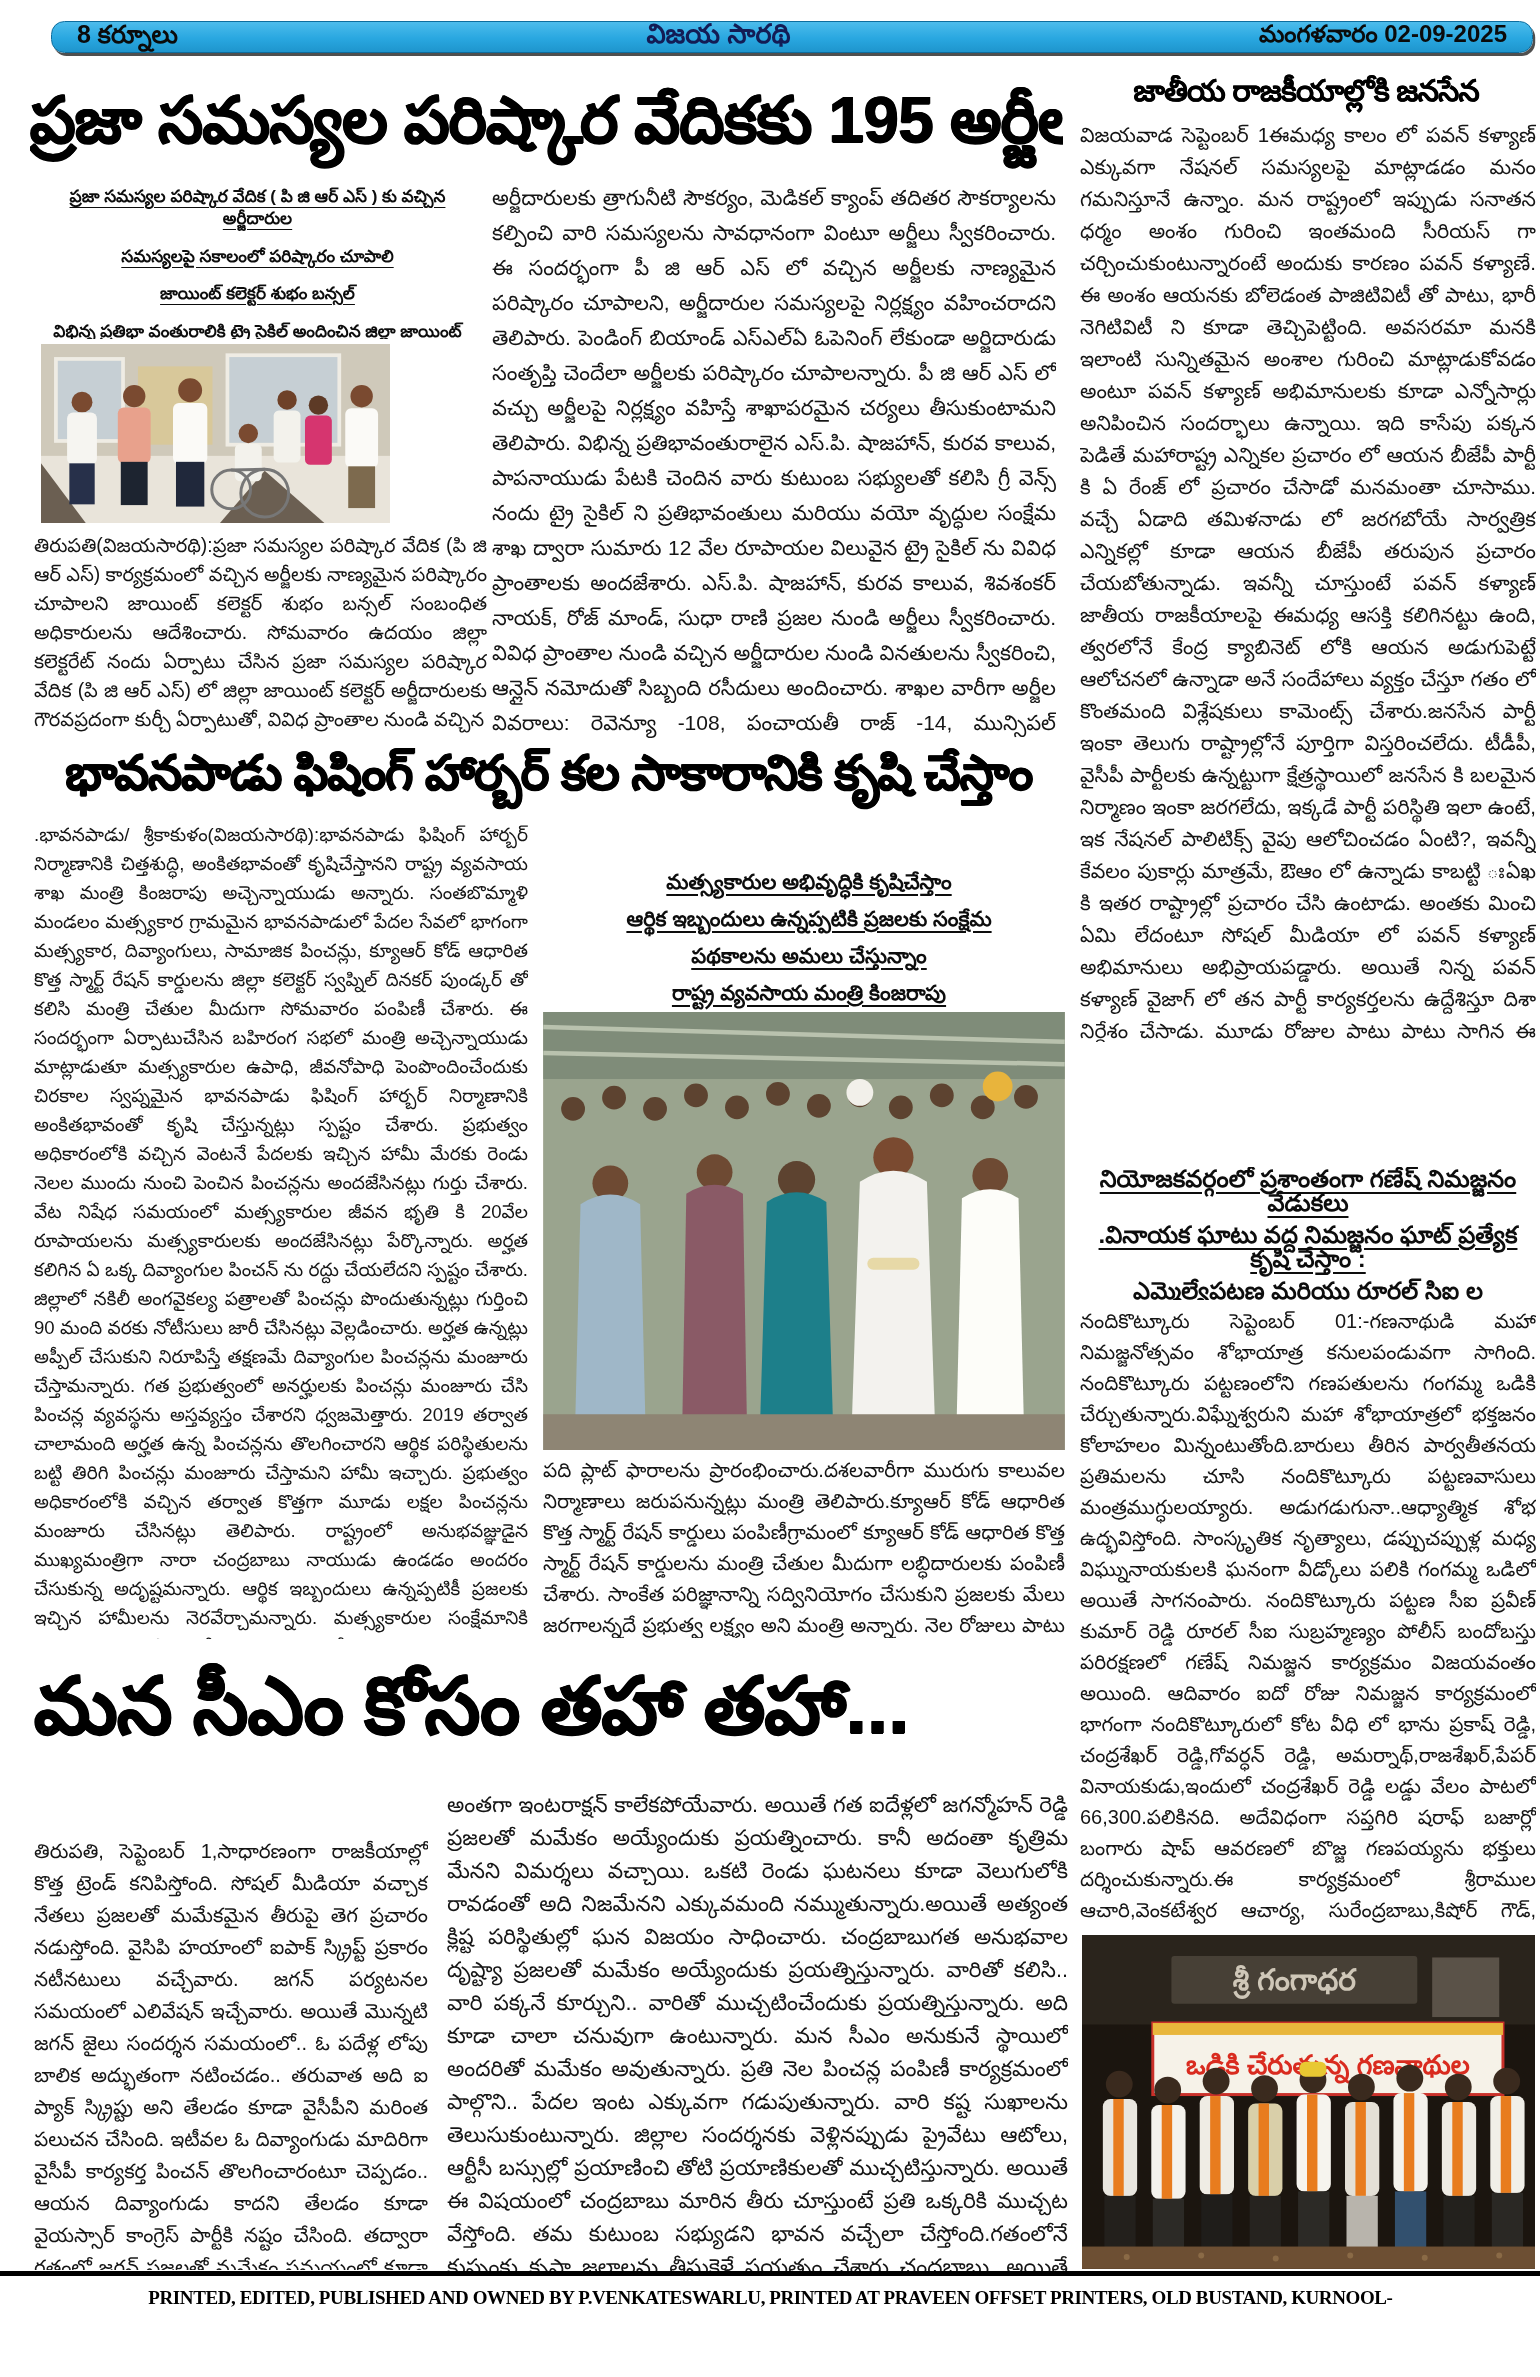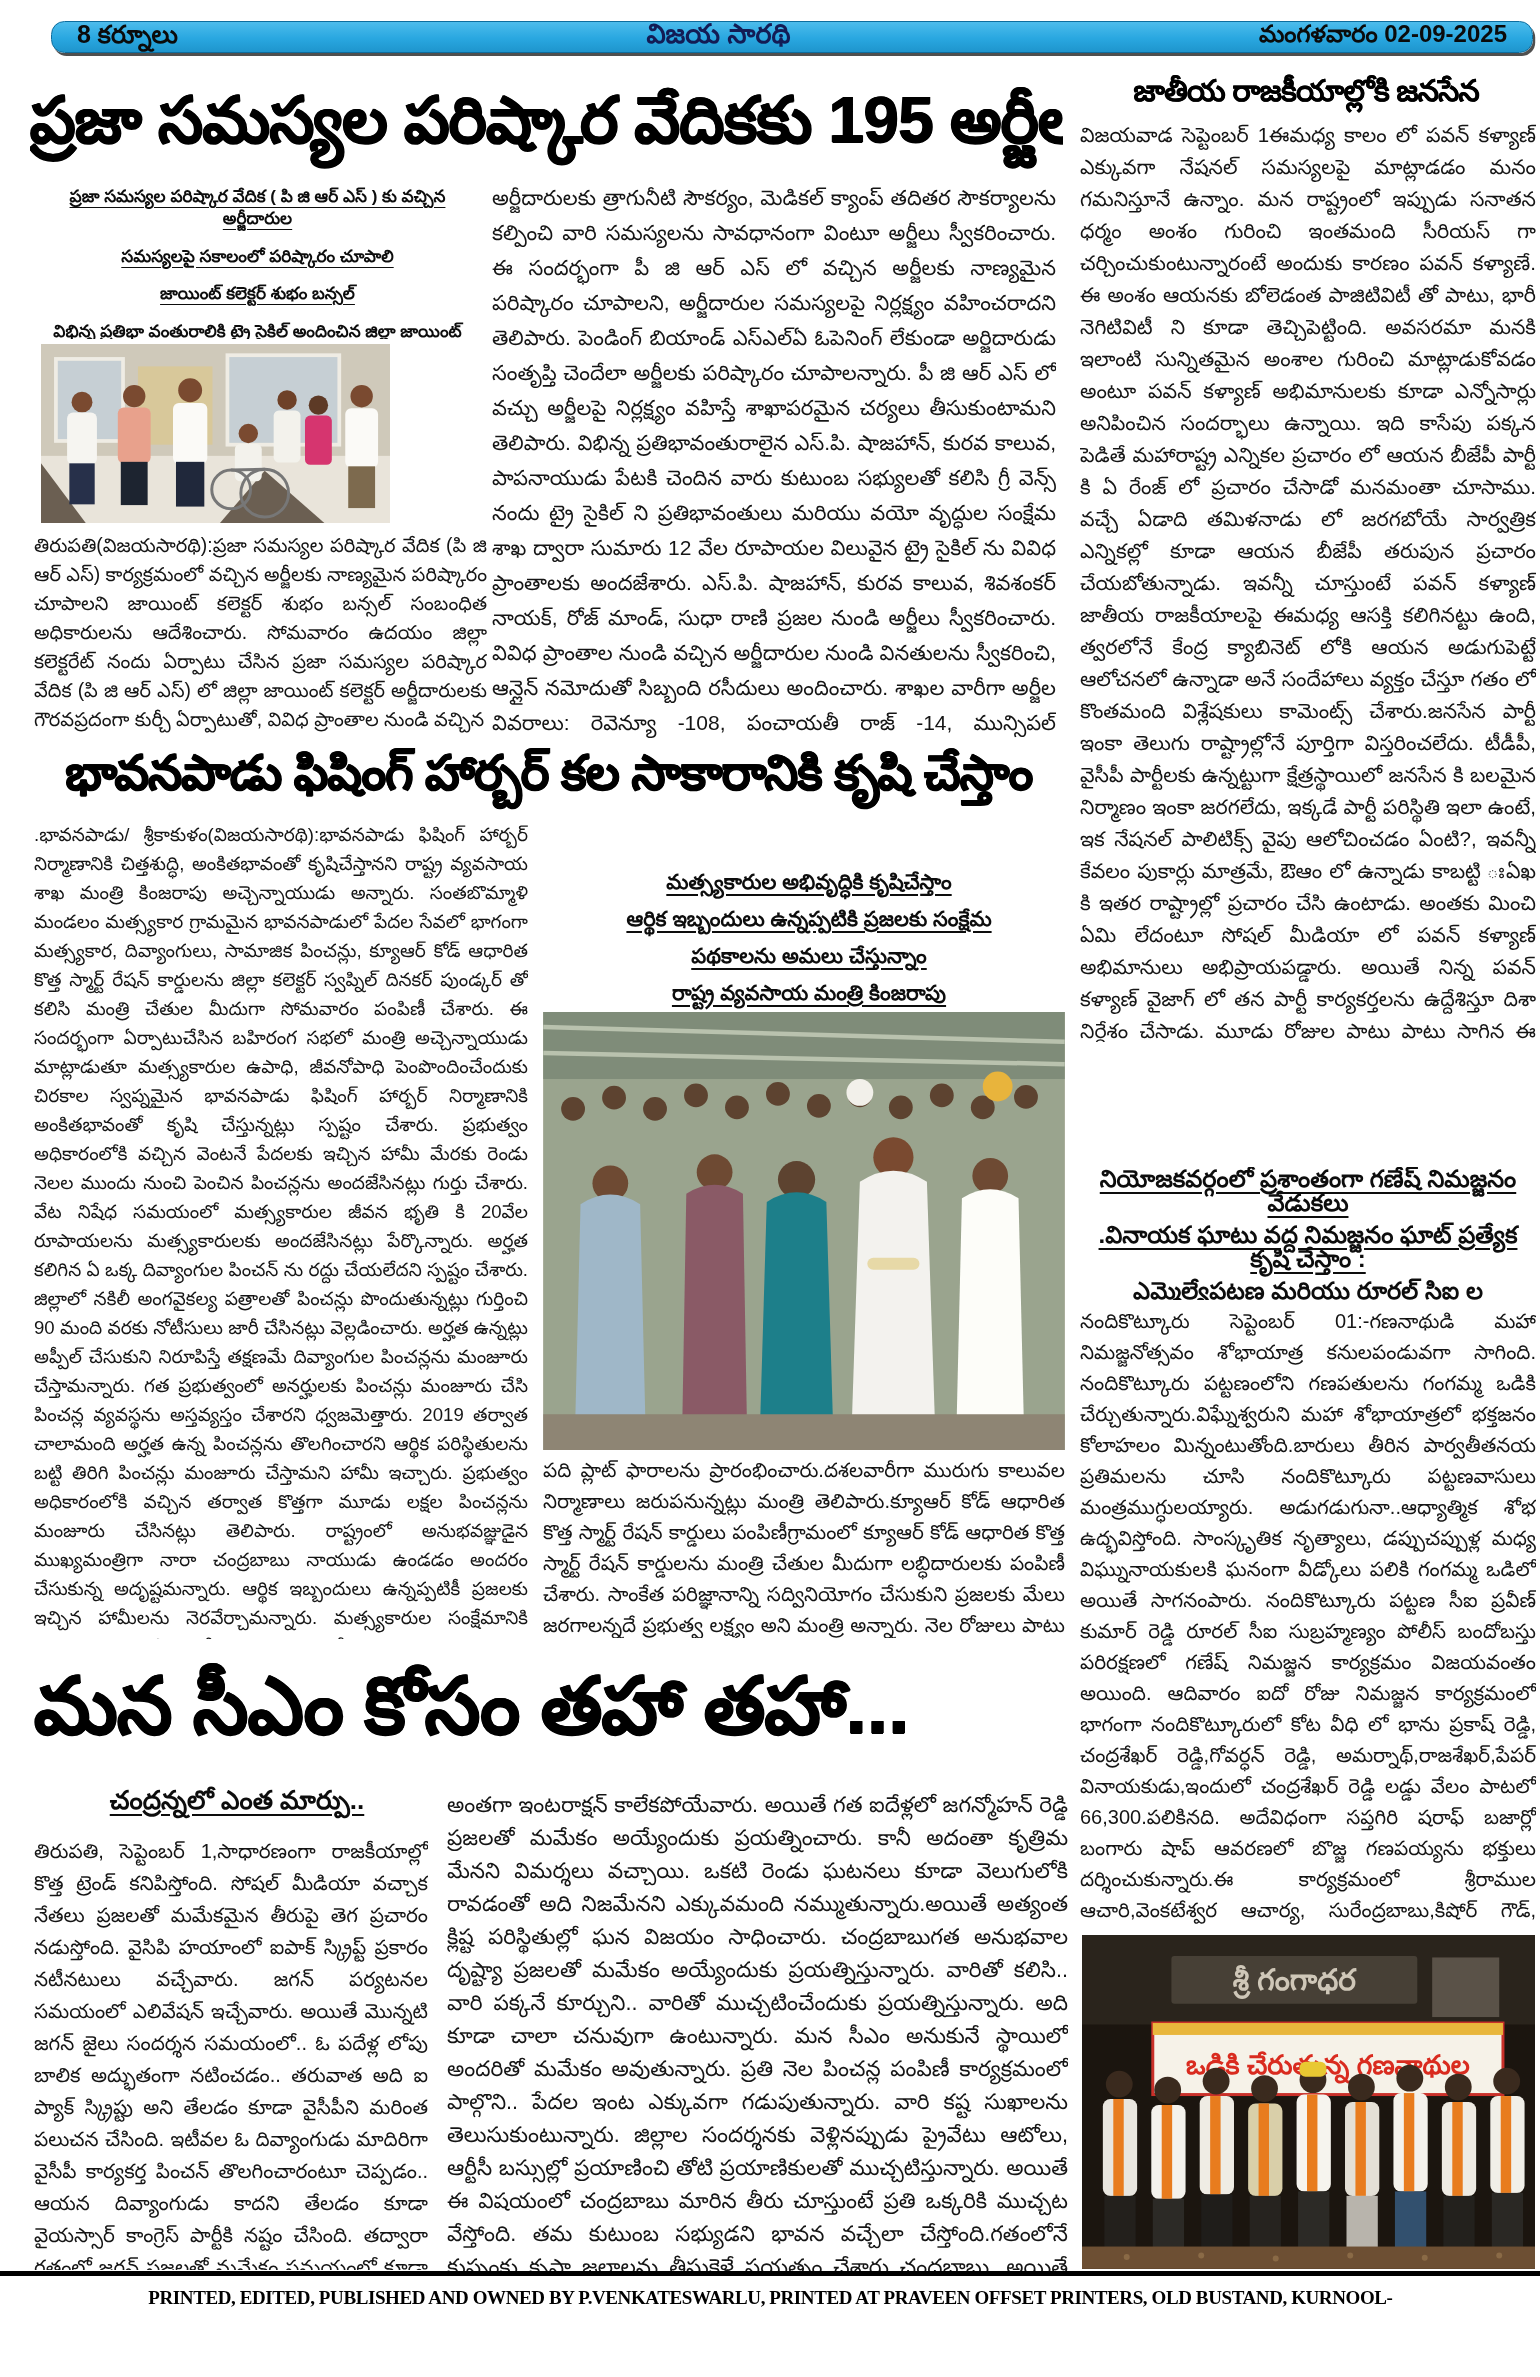--- a/index.html
+++ b/index.html
@@ -147,23 +147,20 @@
         <rect x="435" y="330" width="70" height="16" rx="8" fill="#e7d9a7"></rect>
       </g>
       <rect x="0" y="540" width="700" height="48" fill="#8e8574"></rect>
     </svg>
   </div>
 
   <div class="abs bt" style="left:543px;top:1455px;width:522px;height:183px;font-size:20px;line-height:31px;">పది ప్లాట్ ఫారాలను ప్రారంభించారు.దశలవారీగా మురుగు కాలువల నిర్మాణాలు జరుపనున్నట్లు మంత్రి తెలిపారు.క్యూఆర్ కోడ్ ఆధారిత కొత్త స్మార్ట్ రేషన్ కార్డులు పంపిణీగ్రామంలో క్యూఆర్ కోడ్ ఆధారిత కొత్త స్మార్ట్ రేషన్ కార్డులను మంత్రి చేతుల మీదుగా లబ్ధిదారులకు పంపిణీ చేశారు. సాంకేత  పరిజ్ఞానాన్ని సద్వినియోగం చేసుకుని ప్రజలకు మేలు జరగాలన్నదే ప్రభుత్వ లక్ష్యం అని మంత్రి అన్నారు. నెల రోజులు పాటు రేషన్ షాపును అందుబాటులో ఉంచుతామన్నారు. బియ్యం అవసరం లేనివారికి ప్రత్యామ్నాయంగా కావలసిన నిత్యవసర వస్తువులను తీసుకునే విధంగా చర్యలు చేపట్టామని తెలిపారు. ఈ కార్యక్రమంలో మాజీ ఎమ్మెల్సీ పీరు కట్ల విశ్వప్రసాద్, మాజీ పిఎసిఎస్ అధ్యక్షులు కింజరాపు హరిప్రసాద్ , జిల్లా ట్రైనీ సహాయ కలెక్టర్ దొనక పృథ్వీ రాజ్, జాయింట్ కలెక్టర్ ఫర్మాన్ అహ్మద్ ఖాన్, డిప్యూటీ పిడి ఎస్ .కిరణ్ కుమార్, జిల్లా మత్స్య శాఖ ఉ ప సంచాలకులు సత్యనారాయణ, జిల్లా పర్యాటక శాఖ అధికారి పి.నారాయణ రావు , ఆర్డిఓ ఎం. కృష్ణమూర్తి, ఎలక్ట్రికల్ ఏడి సిహెచ్ కృష్ణమూర్తి, వ్యవసాయ అధికారి అప్పారావు, ఆర్డబ్ల్యుఎస్ జే ఈ రామకృష్ణ మెరైన్ సబ్ ఇన్స్పెక్టర్ శ్రీనివాసరావు, తహసీల్దార్ హేమ సుందర్రావు, టెక్కలి జనసేన పార్టీ సమన్వయకర్త కణితి కిరణ్ కుమార్, లింగుడం కుమార్, తెదేపా నాయకులు వై తులసి దాస్, గోరకల అదినారాయణ, అద్ద రాజేష్,దానేష్ , పీ ఏ సీ ఎస్ వైర్మన్ కుచ్చెర్ల కాంతారావు, మాజీ పీ ఏ సి ఎస్ అధ్యక్షుడు అట్టడా రామ్ ప్రసాద్, జీర్ల భీమారావు తదితరులు, పాల్గొన్నారు.</div>
 
   <div class="abs display h-cm" style="left:34px;top:1643px;width:1036px;height:128px;">మన సీఎం కోసం తహా తహా...</div>
 
-  <div class="abs deck" style="left:45px;top:1783px;width:384px;height:43px;font-size:26px;line-height:34px;">
-    <span class="ln">చంద్రన్నలో ఎంత మార్పు..</span>
-  </div>
 
   <div class="abs bt" style="left:34px;top:1835px;width:394px;height:435px;font-size:20px;line-height:32px;">తిరుపతి, సెప్టెంబర్ 1,సాధారణంగా రాజకీయాల్లో కొత్త ట్రెండ్ కనిపిస్తోంది. సోషల్ మీడియా వచ్చాక నేతలు ప్రజలతో మమేకమైన తీరుపై తెగ ప్రచారం నడుస్తోంది. వైసిపి హయాంలో ఐపాక్ స్క్రిప్ట్ ప్రకారం నటీనటులు వచ్చేవారు. జగన్ పర్యటనల సమయంలో ఎలివేషన్ ఇచ్చేవారు. అయితే మొన్నటి జగన్ జైలు సందర్శన సమయంలో.. ఓ పదేళ్ల లోపు బాలిక అద్భుతంగా నటించడం.. తరువాత అది ఐ ప్యాక్ స్క్రిప్టు అని తేలడం కూడా వైసీపీని మరింత పలుచన చేసింది. ఇటీవల ఓ దివ్యాంగుడు మాదిరిగా వైసీపీ కార్యకర్త పించన్ తొలగించారంటూ చెప్పడం.. ఆయన దివ్యాంగుడు కాదని తేలడం కూడా వైయస్సార్ కాంగ్రెస్ పార్టీకి నష్టం చేసింది. తద్వారా గతంలో జగన్ ప్రజలతో మమేకం సమయంలో కూడా ఫేక్ అని అందరూ భావిస్తున్నారు. అయితే ఏపీ సీఎం చంద్రబాబు మాత్రం అందుకు భిన్నంగా వ్యవహరిస్తున్నారు. సామాన్య జనాలతో ఆయన మమేకం అవుతున్న తీరు మాత్రం ఆకట్టుకుంటోంది. ఎక్కడ ఫేక్ అని అనిపించేలా.. నిరూపించే పరిస్థితి లేకుండా సామాన్యులతో.. తనదైన సహజ రీతులతోనే చంద్రబాబు మమేకం అవుతున్నారు. చంద్రబాబు ఇప్పుడు సోషల్ మీడియాలో సైతం ఎలివేట్ అవుతూ వస్తున్నారు.2014లో అధికారంలోకి వచ్చింది తెలుగుదేశం పార్టీనవ్యాంధ్రప్రదేశ్ కు తొలి ముఖ్యమంత్రిగా ఆయన బాధ్యతలు స్వీకరించారు. ప్రజల మధ్య ఎక్కువగా తిరిగారు. కానీ భద్రతాపరమైన కారణాలు, పాలనాపరమైన ఒత్తిడి నేపథ్యంలో ఆయన ఎక్కడికి వెళ్లినా.. తన పనులు చూసుకుని వెనుతిరిగేవారు. ప్రజలతో మాట్లాడే వారు కానీ..</div>
 
   <div class="abs bt" style="left:447px;top:1788px;width:621px;height:483px;font-size:21.6px;line-height:33px;">అంతగా ఇంటరాక్షన్ కాలేకపోయేవారు. అయితే గత ఐదేళ్లలో జగన్మోహన్ రెడ్డి ప్రజలతో మమేకం అయ్యేందుకు ప్రయత్నించారు. కానీ అదంతా కృత్రిమ మేనని విమర్శలు వచ్చాయి. ఒకటి రెండు ఘటనలు కూడా వెలుగులోకి రావడంతో అది నిజమేనని ఎక్కువమంది నమ్ముతున్నారు.అయితే అత్యంత క్లిష్ట పరిస్థితుల్లో ఘన విజయం సాధించారు. చంద్రబాబుగత అనుభవాల దృష్ట్యా ప్రజలతో మమేకం అయ్యేందుకు ప్రయత్నిస్తున్నారు. వారితో కలిసి.. వారి పక్కనే కూర్చుని.. వారితో ముచ్చటించేందుకు ప్రయత్నిస్తున్నారు. అది కూడా చాలా చనువుగా ఉంటున్నారు. మన సీఎం అనుకునే స్థాయిలో అందరితో మమేకం అవుతున్నారు. ప్రతి నెల పించన్ల పంపిణీ కార్యక్రమంలో పాల్గొని.. పేదల ఇంట ఎక్కువగా గడుపుతున్నారు. వారి కష్ట సుఖాలను తెలుసుకుంటున్నారు. జిల్లాల సందర్శనకు వెళ్లినప్పుడు ప్రైవేటు ఆటోలు, ఆర్టీసీ బస్సుల్లో ప్రయాణించి తోటి ప్రయాణికులతో ముచ్చటిస్తున్నారు. అయితే ఈ విషయంలో చంద్రబాబు మారిన తీరు చూస్తుంటే ప్రతి ఒక్కరికి ముచ్చట వేస్తోంది. తమ కుటుంబ సభ్యుడని భావన వచ్చేలా చేస్తోంది.గతంలోనే కుప్పంకు కృష్ణా జలాలను తీసుకెళ్లే ప్రయత్నం చేశారు చంద్రబాబు. అయితే దానిని కొనసాగిస్తే చంద్రబాబుకు క్రెడిట్ దక్కుతుందని భావించారు జగన్మోహన్ రెడ్డి. ఆ ఈర్షతోనే ప్రాజెక్టును పక్కన పెట్టేశారు. కర్నూలుకి న్యాయ రాజధాని పేరుతో ఓట్లు దండుకునేందుకు సిద్ధపడ్డారు. కానీ ఆ ఒక్క ప్రాజెక్టు పూర్తి చేస్తే సీమ ప్రజల గుండెల్లో చిరస్థాయిగా నిలిచి పోవచ్చు అన్న ఆలోచన చేయలేకపోయారు. వై నాట్ కుప్పం అంటూ చంద్రబాబు రాజకీయ పతనానికి పరితపించారే తప్ప.. వారికి నీరు ఇచ్చి ప్రజల అభిమానాన్ని పొందవచ్చు అన్న ఆలోచన చేయలేకపోయారు జగన్మోహన్ రెడ్డి. కేవలం ఈర్ష్య అనే అంశం జగన్మోహన్ రెడ్డికి ఆ పని చేయనివ్వలేదు అంటారు రాయలసీమ ప్రజలు. ఎందుకంటే శ్రీశైలం నుంచి కృష్ణా జలాలు శుక్రవారం కుప్పం కు చేరుకున్నాయి. దశాబ్దాలుగా ఎదురుచూసిన దృశ్యాన్ని చూసి పులకించుకుపోయారు. తమ ఊళ్లకు నీళ్లు రావడంతో ఆనందంతో పరవశించిపోయారు. రాయలసీమ కరువు ఛాయలు లేకుండా పోయాయి. ఈ ఒక్క ప్రాజెక్టు ద్వారా పది లక్షల మందికి తాగునీరు కూడా అందనుంది, మరోవైపు జగన్ ఈర్ష్య.. ఇవన్నీ చంద్రబాబులో మార్పు చేశాయి.</div>
 
   <div class="abs display h-rail" style="left:1077px;top:69px;width:458px;height:45px;">జాతీయ రాజకీయాల్లోకి జనసేన</div>
 
   <div class="abs bt" style="left:1080px;top:119px;width:456px;height:923px;font-size:20.5px;line-height:32px;">విజయవాడ సెప్టెంబర్ 1ఈమధ్య కాలం లో పవన్ కళ్యాణ్ ఎక్కువగా నేషనల్ సమస్యలపై మాట్లాడడం మనం గమనిస్తూనే ఉన్నాం. మన రాష్ట్రంలో ఇప్పుడు సనాతన ధర్మం అంశం గురించి ఇంతమంది సీరియస్ గా చర్చించుకుంటున్నారంటే అందుకు కారణం పవన్ కళ్యాణే. ఈ అంశం ఆయనకు బోలెడంత పాజిటివిటీ తో పాటు, భారీ నెగిటివిటీ ని కూడా తెచ్చిపెట్టింది. అవసరమా మనకి ఇలాంటి సున్నితమైన అంశాల గురించి మాట్లాడుకోవడం అంటూ పవన్ కళ్యాణ్ అభిమానులకు కూడా ఎన్నోసార్లు అనిపించిన సందర్భాలు ఉన్నాయి. ఇది కాసేపు పక్కన పెడితే మహారాష్ట్ర ఎన్నికల ప్రచారం లో ఆయన బీజేపీ పార్టీ కి ఏ రేంజ్ లో ప్రచారం చేసాడో మనమంతా చూసాము. వచ్చే ఏడాది తమిళనాడు లో జరగబోయే సార్వత్రిక ఎన్నికల్లో కూడా ఆయన బీజేపీ తరుపున ప్రచారం చేయబోతున్నాడు. ఇవన్నీ చూస్తుంటే పవన్ కళ్యాణ్ జాతీయ రాజకీయాలపై ఈమధ్య ఆసక్తి కలిగినట్టు ఉంది, త్వరలోనే కేంద్ర క్యాబినెట్ లోకి ఆయన అడుగుపెట్టే ఆలోచనలో ఉన్నాడా అనే సందేహాలు వ్యక్తం చేస్తూ గతం లో కొంతమంది విశ్లేషకులు కామెంట్స్ చేశారు.జనసేన పార్టీ ఇంకా తెలుగు రాష్ట్రాల్లోనే పూర్తిగా విస్తరించలేదు. టీడీపీ, వైసీపీ పార్టీలకు ఉన్నట్టుగా క్షేత్రస్థాయిలో జనసేన కి బలమైన నిర్మాణం ఇంకా జరగలేదు, ఇక్కడే పార్టీ పరిస్థితి ఇలా ఉంటే, ఇక నేషనల్ పాలిటిక్స్ వైపు ఆలోచించడం ఏంటి?, ఇవన్నీ కేవలం పుకార్లు మాత్రమే, ఔఆం లో ఉన్నాడు కాబట్టి ఃఏఖ కి ఇతర రాష్ట్రాల్లో ప్రచారం చేసి ఉంటాడు. అంతకు మించి ఏమి లేదంటూ సోషల్ మీడియా లో పవన్ కళ్యాణ్ అభిమానులు అభిప్రాయపడ్డారు. అయితే నిన్న పవన్ కళ్యాణ్ వైజాగ్ లో తన పార్టీ కార్యకర్తలను ఉద్దేశిస్తూ దిశా నిర్దేశం చేసాడు. మూడు రోజుల పాటు పాటు సాగిన ఈ సమావేశాలు నిన్నటి భారీ బహిరంగ సభతో ముగిసింది. రాబోయే రోజుల్లో జనసేన పార్టీ ని ఎలా బలోపేతం చెయ్యాలి అనే దానిపై ఆయన తన కార్యకర్తలకు కీలకంగా సందేశం అందించాడు. సభ్యత్వం ఉన్న కొంతమంది కీలకమైన కార్యకర్తలకు నేరుగా జనసేన పార్టీ పెద్దనాయకులతో అందుబాటులో ఉండే వ్యవస్థ ని తీసుకొని రాబోతున్నట్టు ఆయన చెప్పుకొచ్చాడు.ఇక ఆ తర్వాత భవిష్యత్తులో జనసేన పార్టీ ఎలా ఎదగబోతుందో చెప్తూ, చాలా మంది ఇతర రాష్ట్రాలకు సంబంధించిన వాళ్ళు నన్ను కలిసి పార్టీలో చేరుతామని, సభ్యత్వం తీసుకుంటామని చెప్పారని, కానీ కేవలం పార్టీ లో చేరడం మాత్రమే కాదు, సమస్యలపై బలంగా జనం లో నిలబడి పోరాడే శక్తి ఇతర రాష్ట్రాల్లో నన్ను అభిమానించే అభిమానుల్లో వచ్చిన రోజు కచ్చితంగా జనసేన పార్టీ గుర్తిస్తుందని, జాతీయ రాజకీయాల వైపు అప్పుడు మాత్రమే ఆలోచిస్తుందని ఆయన చెప్పుకొచ్చాడు. పవన్ కళ్యాణ్ మాట్లాడిన ఈ మాటలను చూస్తుంటే, నేషనల్ లెవెల్ లో జనసేన పార్టీ ని తీసుకెళ్లాలి అనే ఆలోచన ఆయన లో కూడా ఉన్నట్టు తెలుస్తుంది. కానీ అందుకు చాలా సమయం ఉంది. ఏమైనా మరో దశాబ్దం సమయం పట్టొచ్చు అంటూ సోషల్ మీడియా లో నెటిజెన్స్ మాట్లాడుకుంటున్నారు.</div>
 
 

